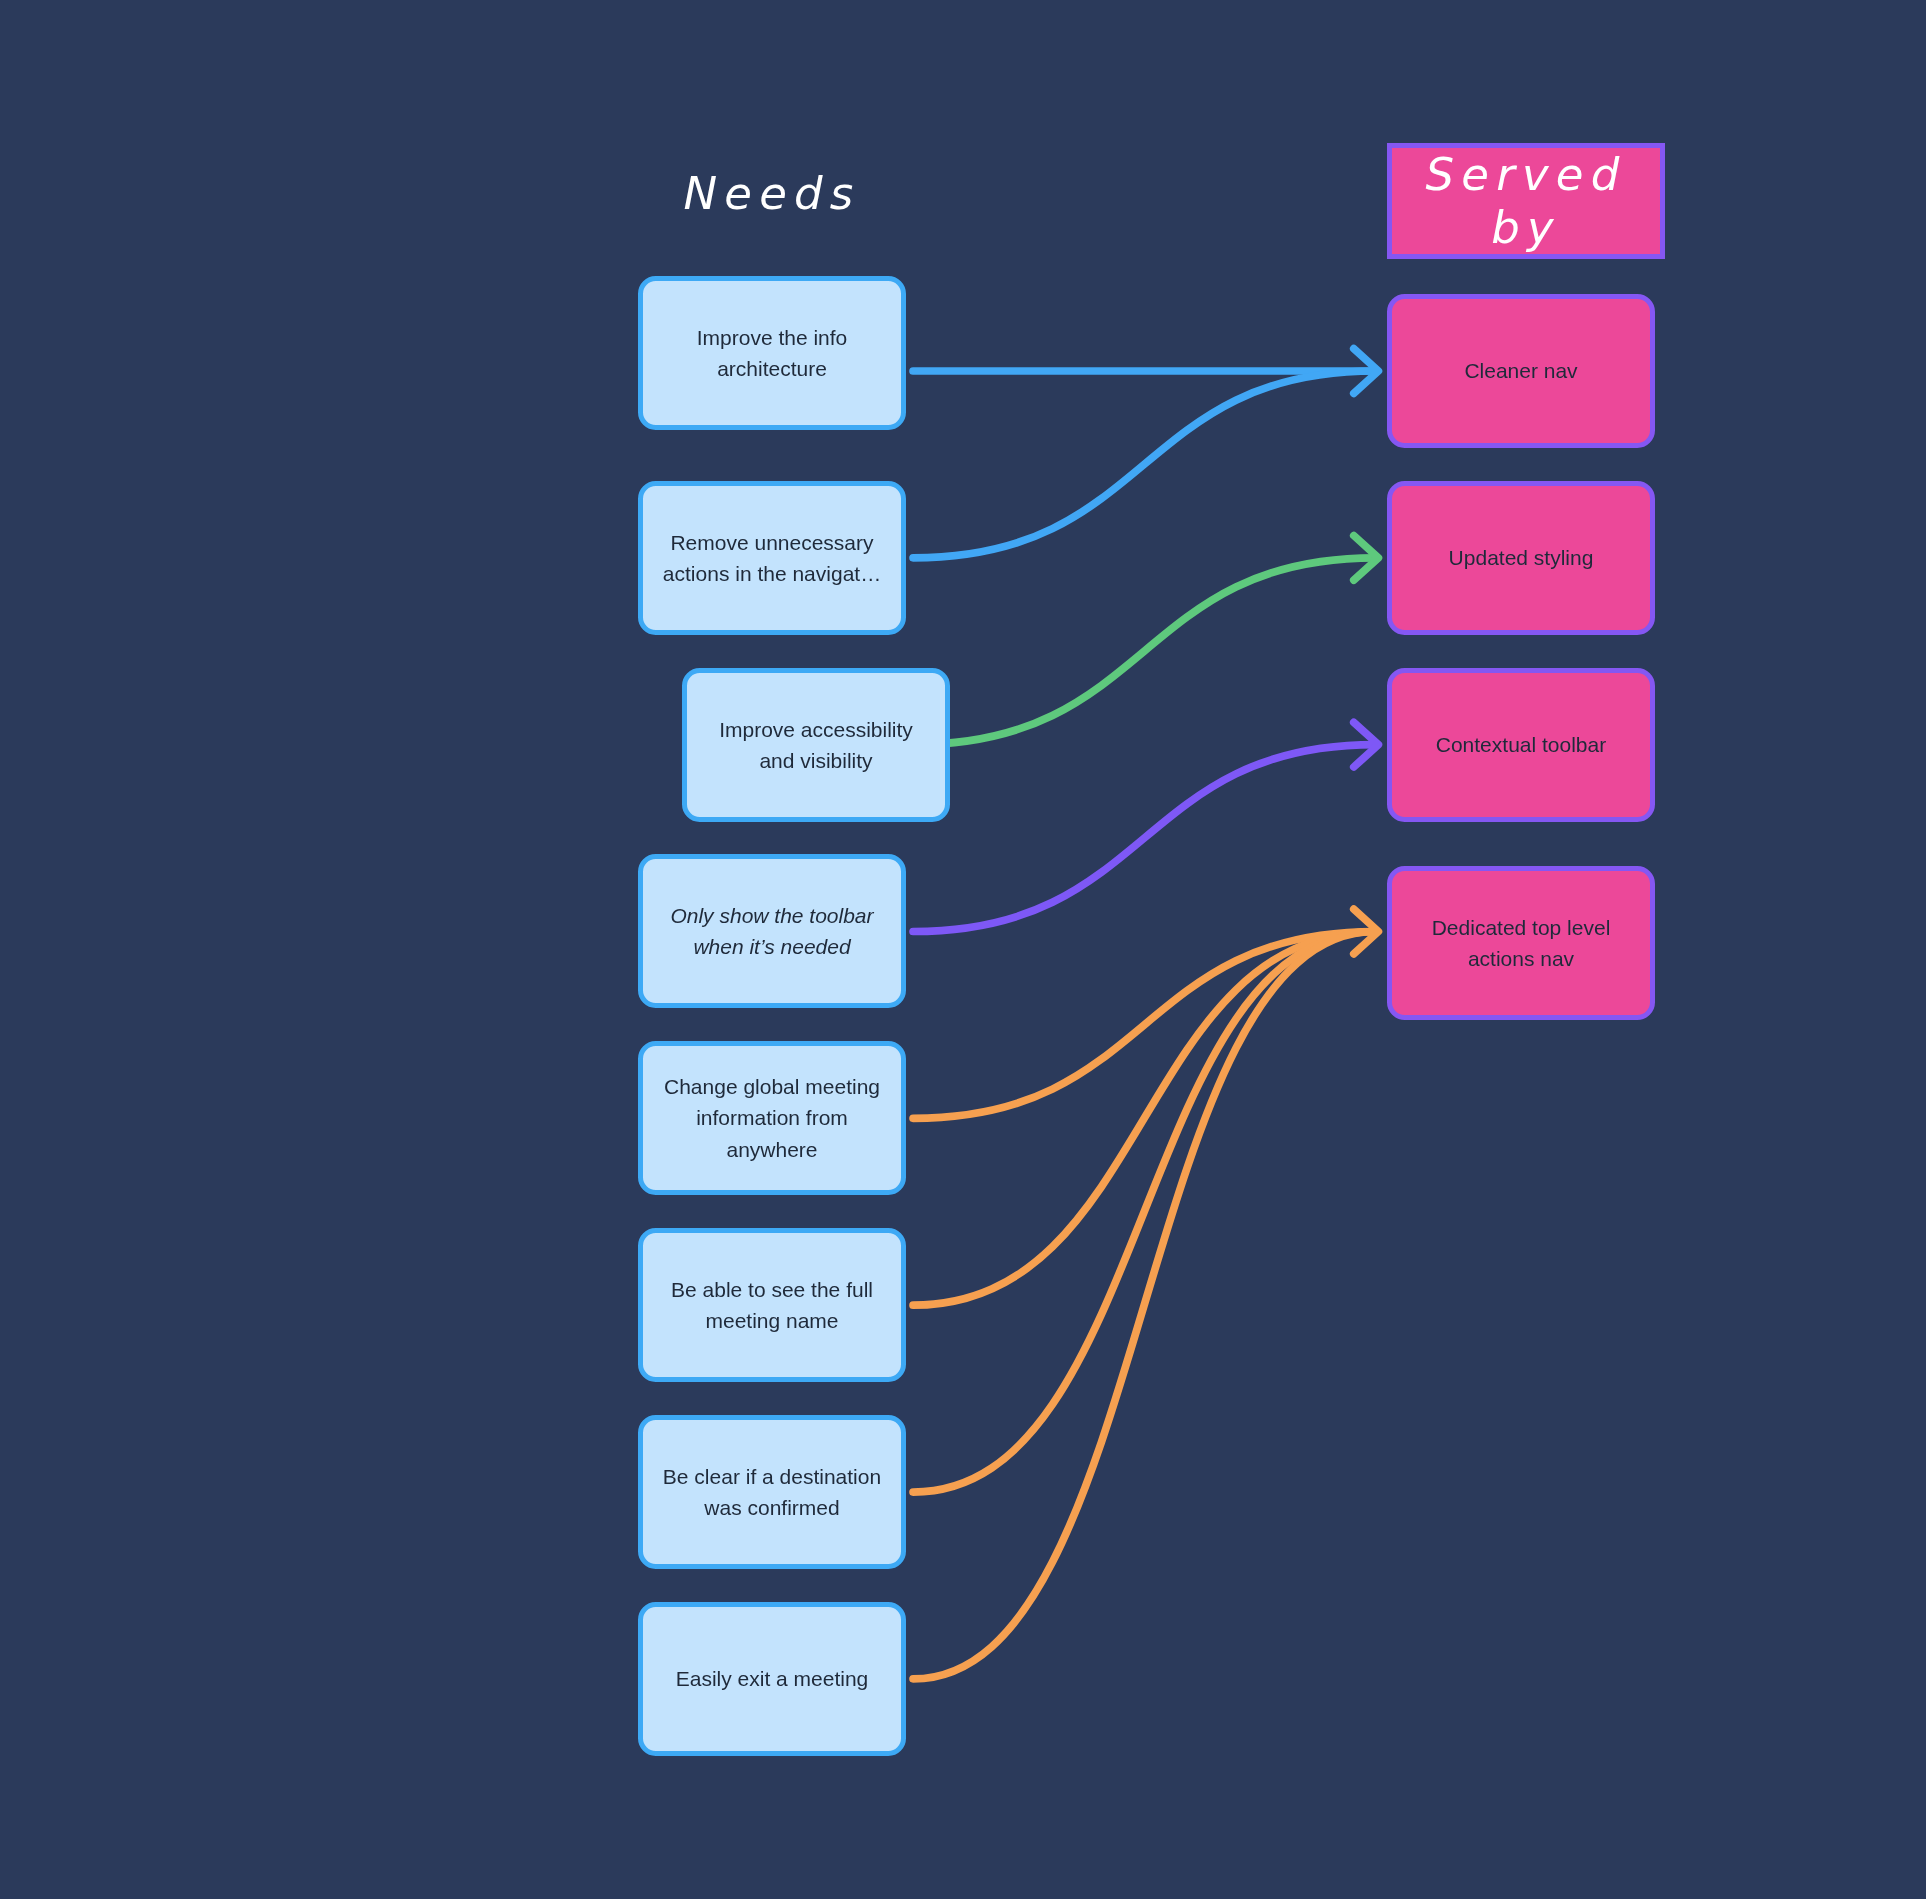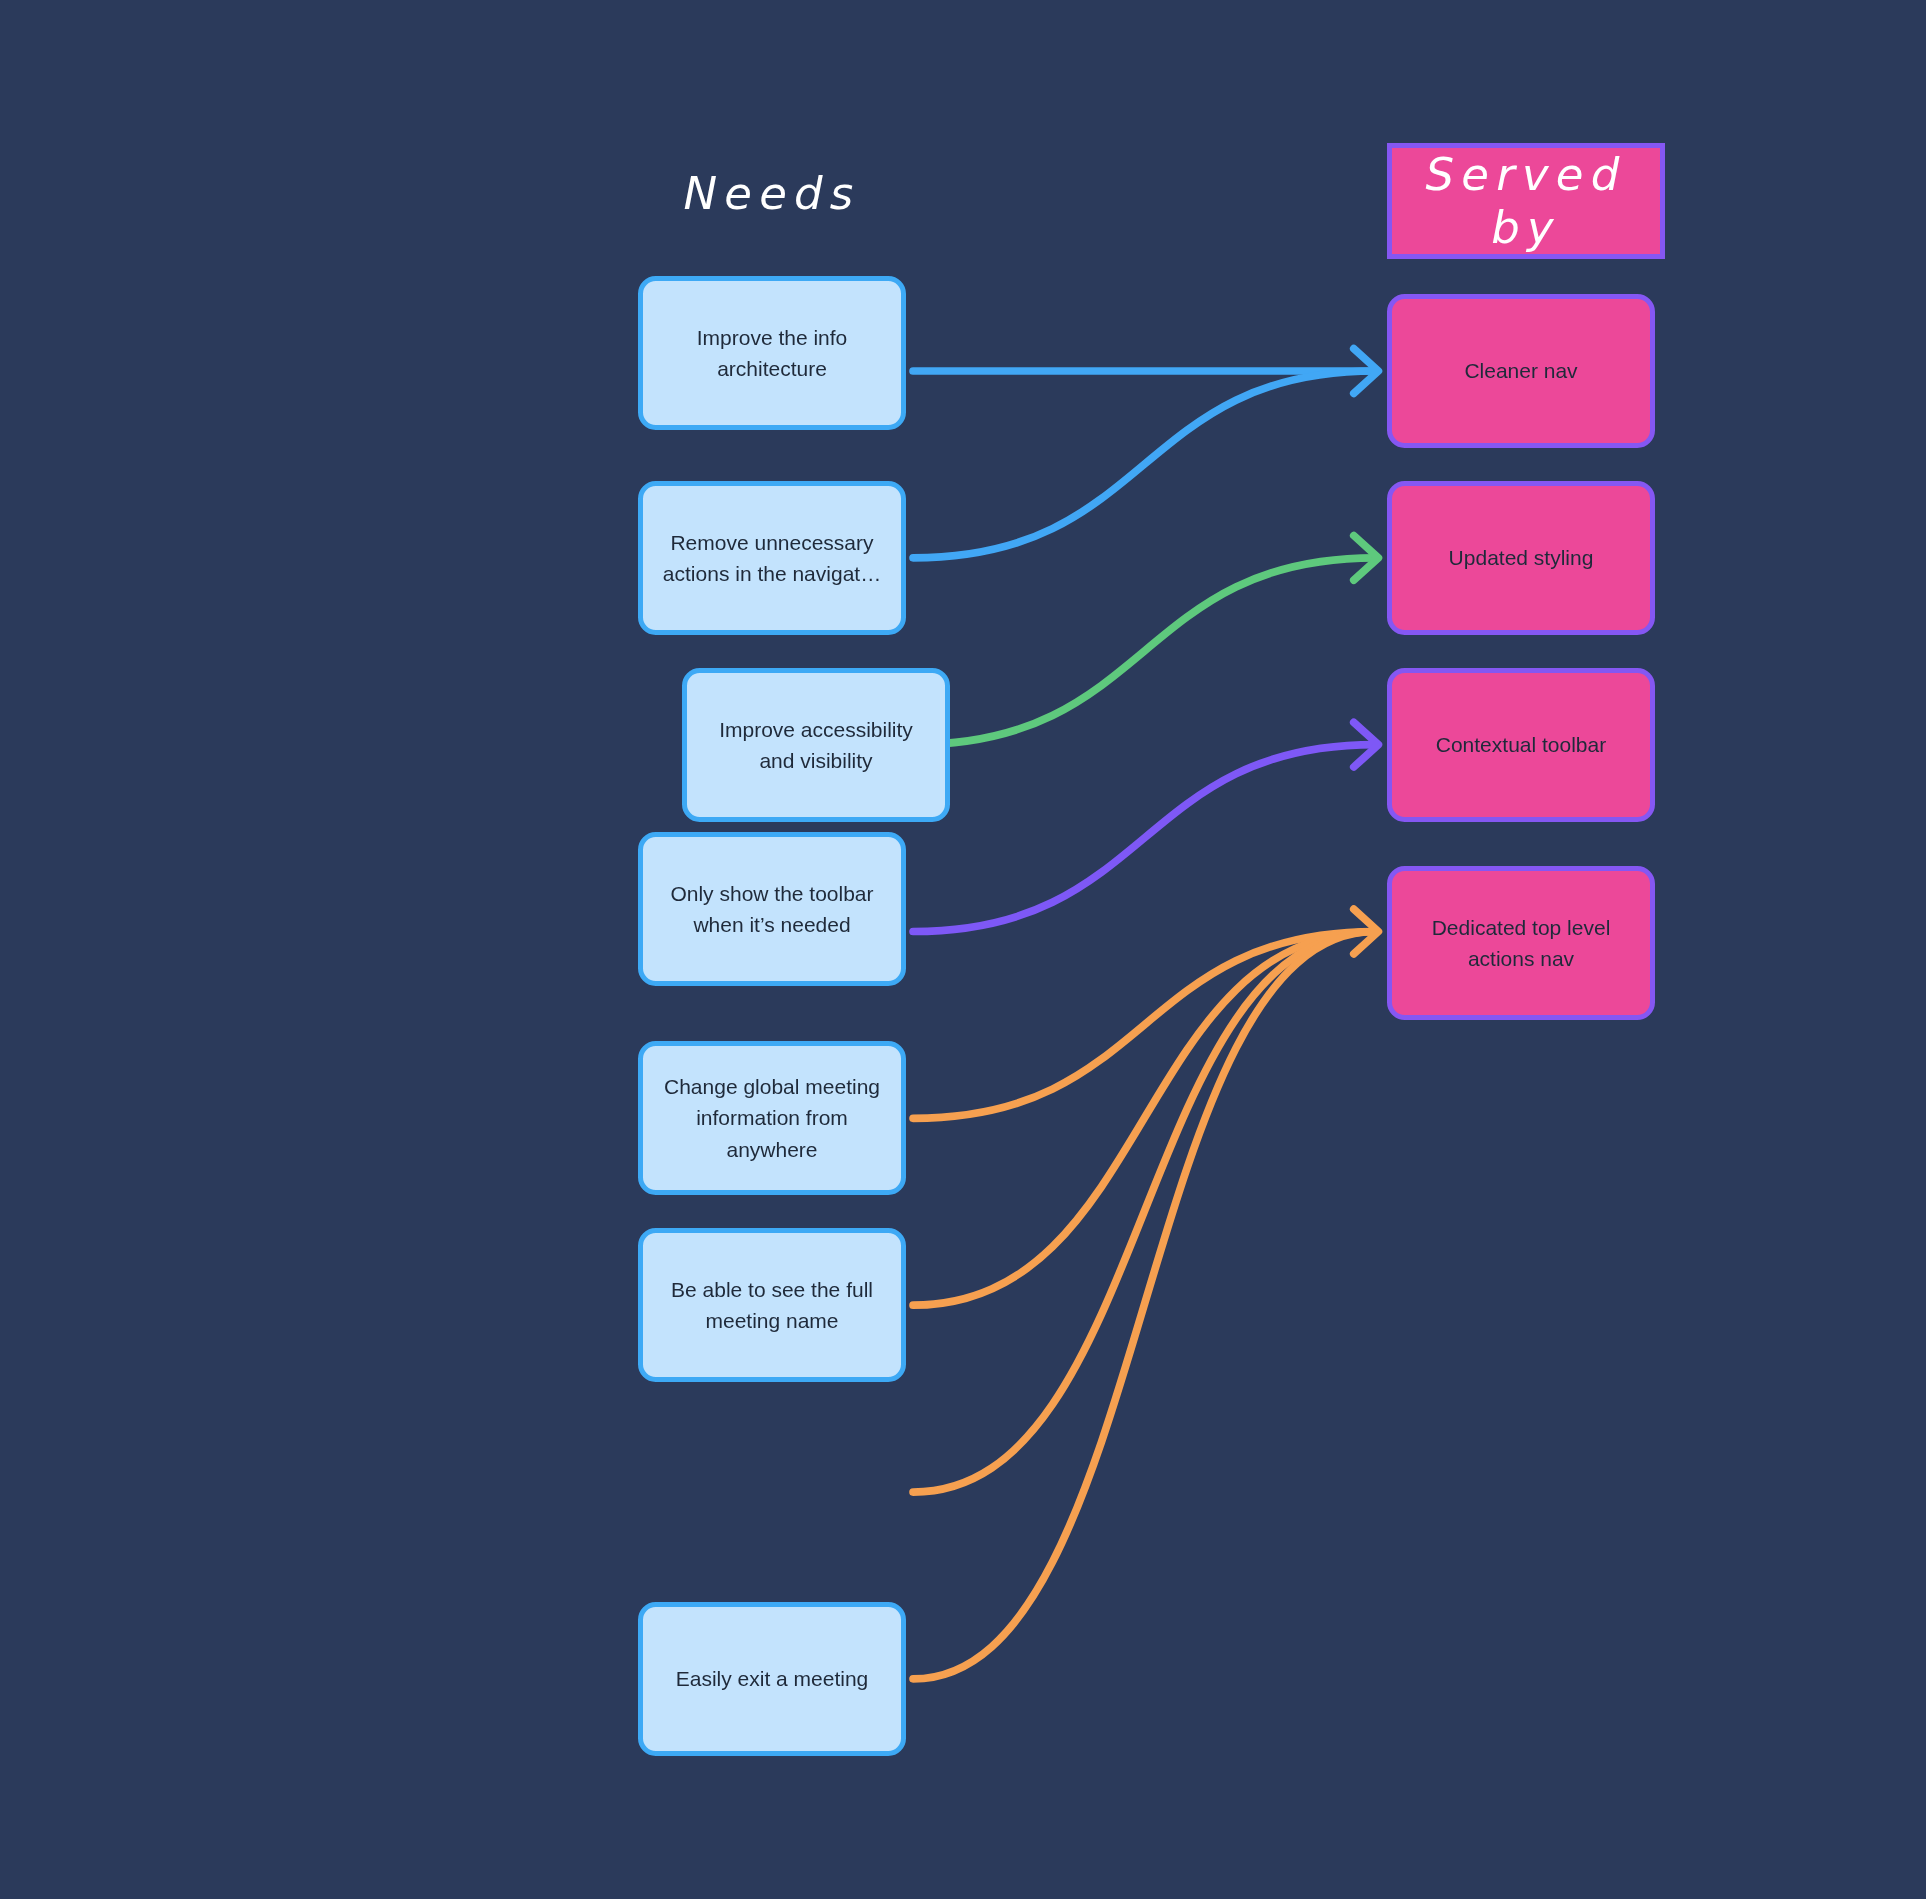--- a/index.html
+++ b/index.html
@@ -38,21 +38,21 @@
   .need{
     left:638px;
     background:#c3e3fd;
     border:5.8px solid #3da9f5;
   }
   .served{
     left:1387px;
     background:#ec4899;
     border:5.8px solid #8557f3;
   }
-  .n0{top:276px;}  .n1{top:481px;} .n2{top:668px;margin-left:44px;} .n3{top:832px;}
+  .n0{top:276px;}  .n1{top:481px;} .n2{top:668px;margin-left:44px;} .n3{top:854px;font-style:italic;}
   .n4{top:1041px;} .n5{top:1228px;} .n6{top:1415px;} .n7{top:1602px;}
   .s0{top:294px;}  .s1{top:481px;} .s2{top:668px;} .s3{top:866px;}
   svg.arrows{
     position:absolute;left:0;top:0;
     width:2293px;height:1900px;
     pointer-events:none;
   }
 </style>
 </head>
 <body>
@@ -88,20 +88,23 @@
     </div>
   <div class="node need n3">
       <span>Only show the toolbar when it’s needed</span>
     </div>
   <div class="node need n4">
       <span>Change global meeting information from anywhere</span>
     </div>
   <div class="node need n5">
       <span>Be able to see the full meeting name</span>
     </div>
+  <div class="node need n6">
+      <span>Be clear if a destination was confirmed</span>
+    </div>
   <div class="node need n7">
       <span>Easily exit a meeting</span>
     </div>
 
   <div class="node served s0">
       <span>Cleaner nav</span>
     </div>
   <div class="node served s1">
       <span>Updated styling</span>
     </div>

